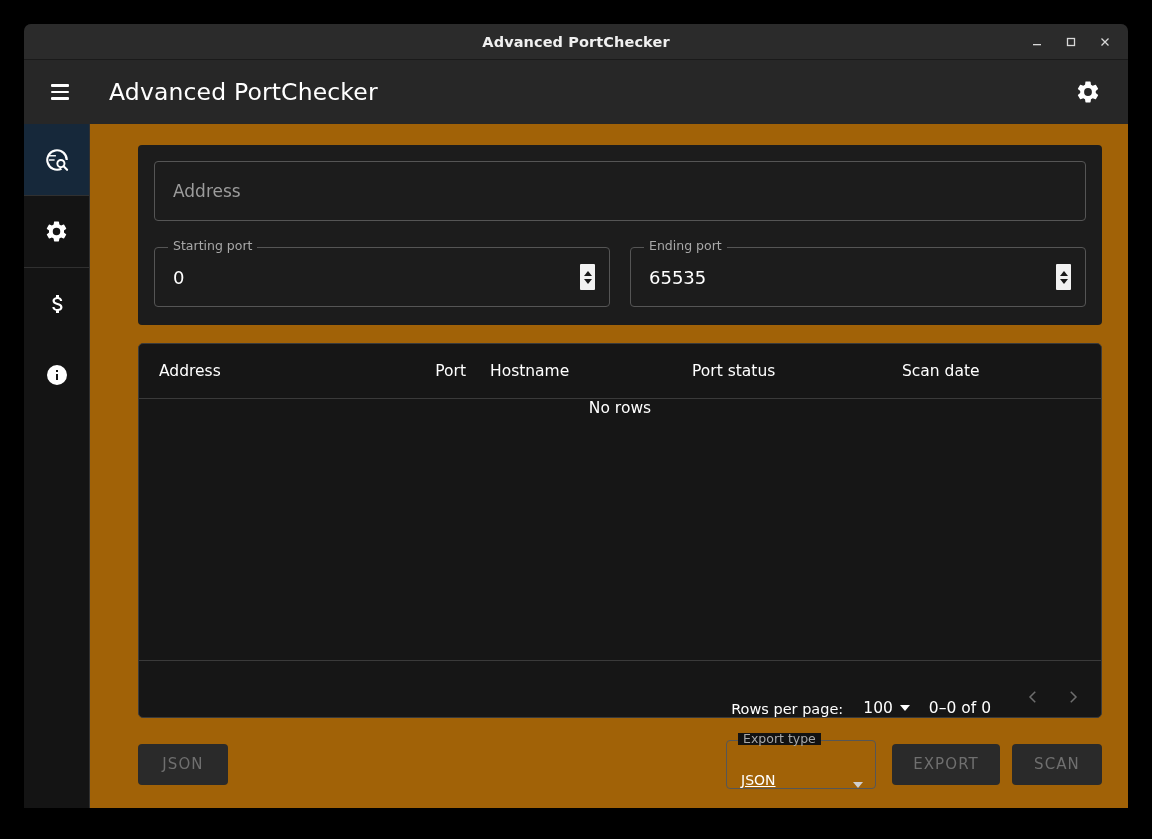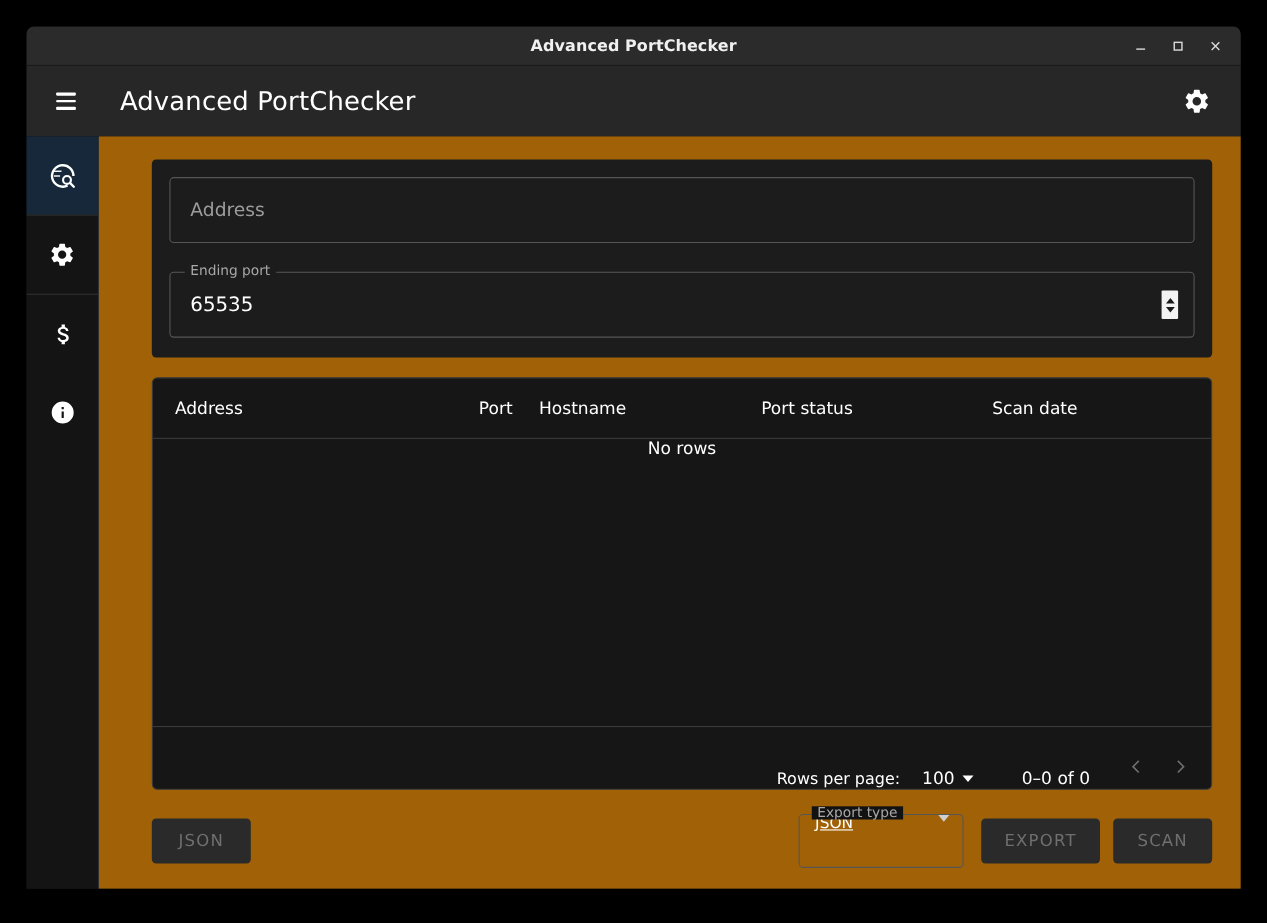--- a/index.html
+++ b/index.html
@@ -181,21 +181,21 @@
   .rpp-label { color: #ffffff; }
   .rpp-select {
     display: flex; align-items: center; gap: 7px;
     margin-left: 20px; color: #ffffff; font-size: 15.5px;
   }
   .caret-dn {
     width: 0; height: 0;
     border-left: 5px solid transparent; border-right: 5px solid transparent;
     border-top: 6px solid #ffffff;
   }
-  .range-label { margin-left: 44px; color: #ffffff; font-size: 15.5px; }
+  .range-label { margin-left: 19px; color: #ffffff; font-size: 15.5px; }
   .pg-btn {
     width: 40px; height: 40px;
     display: flex; align-items: center; justify-content: center;
     color: #6e6e6e;
   }
   .pg-btn.first { margin-left: 22px; }
 
   
   .bottom-bar {
     margin-top: 15px;
@@ -215,21 +215,21 @@
     border: none;
     min-width: 90px;
   }
   .btn-clear { min-width: 90px; }
   .bottom-spacer { flex: 1 1 auto; }
   .select-field {
     position: relative;
     border: 1px solid #565656;
     border-radius: 4px;
     height: 49px; width: 150px;
-    display: flex; align-items: flex-start;
+    display: flex; align-items: flex-end;
     padding: 0 12px 0 14px;
     margin-right: 16px;
   }
   .select-field .legend {
     position: absolute; top: -8px; left: 11px;
     background: #121212; padding: 0 5px;
     font-size: 12.5px; color: #a8a8a8; line-height: 1;
   }
   .select-field .sel-value { font-size: 14px; color: #ffffff; text-decoration: underline; }
   .select-field .sel-caret {
@@ -313,20 +313,28 @@
       </div>
     </div>
 
     <div class="content">
 
       <div class="form-card">
         <div class="field">
           <span class="placeholder">Address</span>
         </div>
         <div class="ports-row">
+          <div class="field">
+            <span class="field-legend">Starting port</span>
+            <span class="value">0</span>
+            <span class="spinner">
+              <span class="up"></span>
+              <span class="dn"></span>
+            </span>
+          </div>
           <div class="field">
             <span class="field-legend">Ending port</span>
             <span class="value">65535</span>
             <span class="spinner">
               <span class="up"></span>
               <span class="dn"></span>
             </span>
           </div>
         </div>
       </div>

